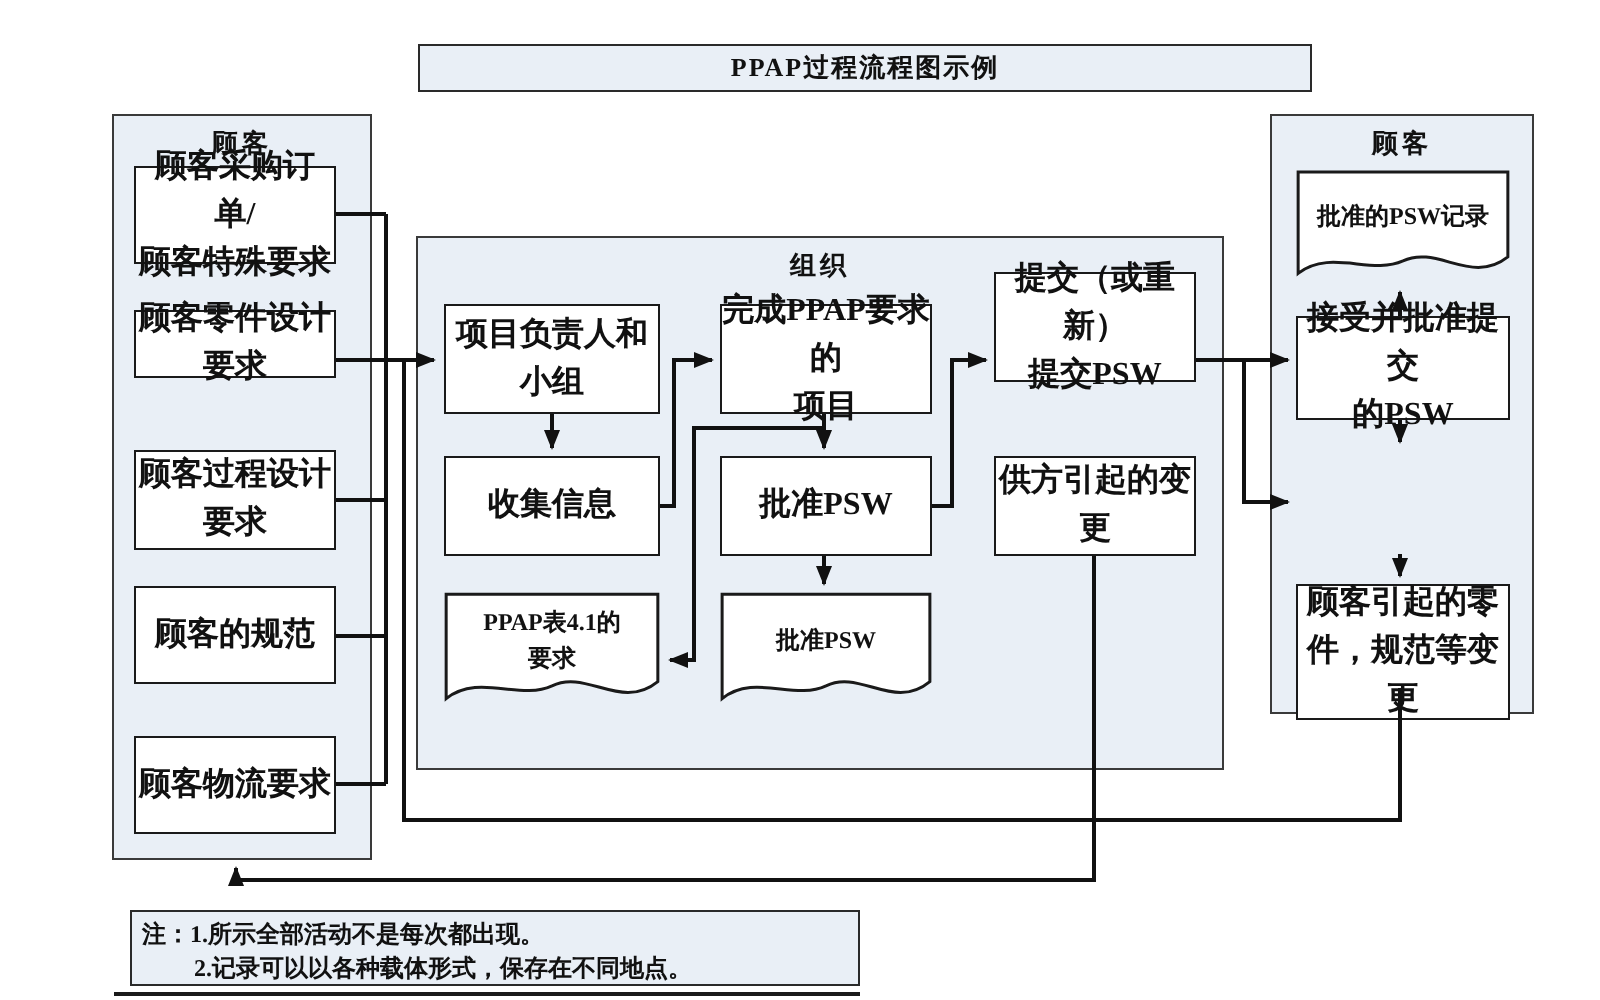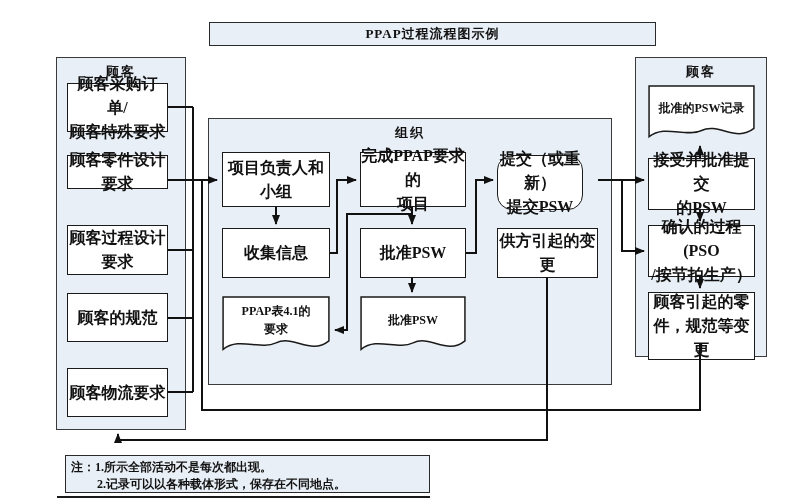--- a/index.html
+++ b/index.html
@@ -64,21 +64,21 @@
 
   <div class="panel" style="left:208px;top:118px;width:404px;height:267px;">
     <div class="panel-header">组织</div>
   </div>
   <div class="box" style="left:222px;top:152px;width:108px;height:55px;">项目负责人和
 小组</div>
   <div class="box" style="left:222px;top:228px;width:108px;height:50px;">收集信息</div>
   <div class="box" style="left:360px;top:152px;width:106px;height:55px;">完成PPAP要求的
 项目</div>
   <div class="box" style="left:360px;top:228px;width:106px;height:50px;">批准PSW</div>
-  <div class="box" style="left:497px;top:155px;width:86px;height:55px;border-radius:15px;">提交（或重新）
+  <div class="box" style="left:497px;top:136px;width:101px;height:55px;">提交（或重新）
 提交PSW</div>
   <div class="box" style="left:497px;top:228px;width:101px;height:50px;">供方引起的变更</div>
 
   <div class="doc" style="left:222px;top:296px;width:108px;height:64px;">
     <svg viewBox="0 0 100 60" preserveAspectRatio="none">
       <path d="M1,1 H99 V42 C82,56 66,36 50,44 C35,51 16,38 1,50 Z" fill="#ffffff" stroke="#1a1a1a" stroke-width="1.5" vector-effect="non-scaling-stroke"></path>
     </svg>
     <span class="doc-label">PPAP表4.1的
 要求</span>
   </div>
@@ -93,22 +93,20 @@
     <div class="panel-header">顾客</div>
   </div>
   <div class="doc" style="left:648px;top:85px;width:107px;height:62px;">
     <svg viewBox="0 0 100 60" preserveAspectRatio="none">
       <path d="M1,1 H99 V42 C82,56 66,36 50,44 C35,51 16,38 1,50 Z" fill="#ffffff" stroke="#1a1a1a" stroke-width="1.5" vector-effect="non-scaling-stroke"></path>
     </svg>
     <span class="doc-label">批准的PSW记录</span>
   </div>
   <div class="box" style="left:648px;top:158px;width:107px;height:52px;">接受并批准提交
 的PSW</div>
-  <div class="box" style="left:648px;top:225px;width:107px;height:52px;">确认的过程(PSO
-/按节拍生产）</div>
   <div class="box" style="left:648px;top:292px;width:107px;height:68px;">顾客引起的零
 件，规范等变更</div>
 
   <div class="notebox">
     <div class="note-line1">注：1.所示全部活动不是每次都出现。</div>
     <div class="note-line2">2.记录可以以各种载体形式，保存在不同地点。</div>
   </div>
 
   <div class="crop-edge"></div>
 

